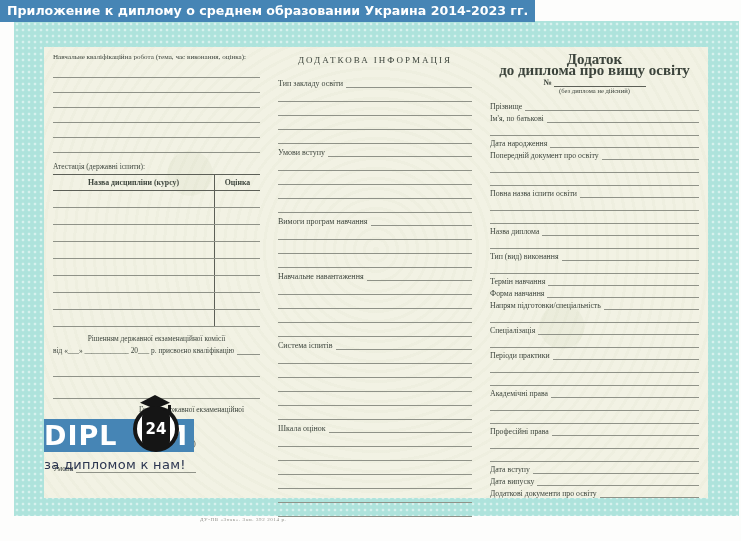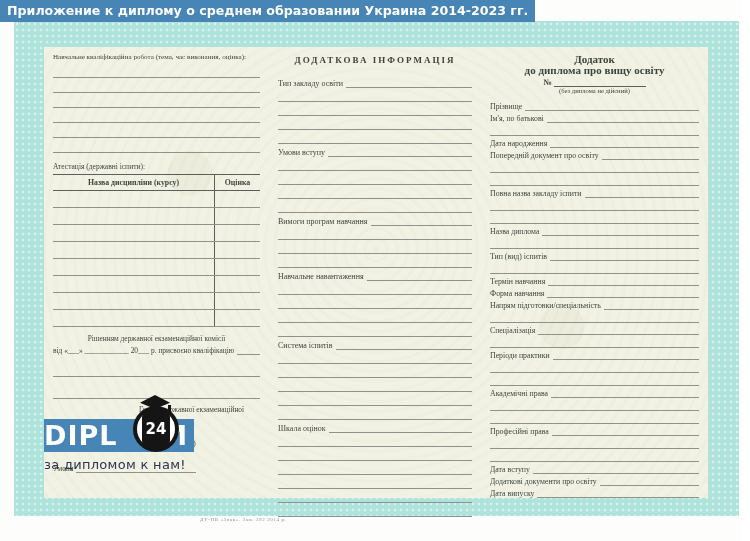--- a/index.html
+++ b/index.html
@@ -48,26 +48,26 @@
   .comm2{display:flex;align-items:flex-end;font-size:7.4px;height:11px;white-space:nowrap;}
   .spacer-lines .blank-line{height:21px;}
   .sig{position:relative;height:54px;font-size:7.4px;}
   .sig .mp{position:absolute;left:42px;top:30px;}
   .sig .head-label{position:absolute;left:86px;top:6px;width:112px;line-height:10px;}
   .sig .rector-label{position:absolute;left:86px;top:40px;}
   .city-row{display:flex;align-items:flex-end;font-size:7.4px;height:12px;margin-top:8px;}
   .city-row .fill{max-width:120px;}
 
   
-  .mid-header{text-align:center;font-weight:700;font-size:9px;letter-spacing:2px;
+  .mid-header{text-align:center;font-weight:400;font-size:9px;letter-spacing:2px;
               height:20px;padding-top:2px;white-space:nowrap;}
   .col-mid .field-row,.col-mid .blank-line{height:13px;}
 
   
-  .r-head{text-align:center;font-weight:700;font-size:11px;line-height:10.5px;padding-top:1px;}
+  .r-head{text-align:center;font-weight:700;font-size:15px;line-height:10.5px;padding-top:1px;}
   .r-num{display:flex;justify-content:center;align-items:flex-end;height:12px;font-size:8.5px;font-weight:700;}
   .r-num .numline{width:92px;border-bottom:1px solid #5c5f57;margin-left:2px;}
   .r-note{text-align:center;font-size:6.6px;height:12px;}
   .col-right .field-row,.col-right .blank-line{height:12px;font-size:7.8px;}
 
   
   .logo{position:absolute;left:0px;top:372px;width:160px;z-index:4;}
   .logo-rect{position:relative;width:150px;height:33px;background:#4685b5;
              display:flex;align-items:center;
              font-family:"DejaVu Sans", sans-serif;font-weight:700;font-size:27px;color:#fff;}
@@ -270,32 +270,32 @@
               <span>Дата народження</span>
               <span class="fill"></span>
             </div>
             <div class="field-row">
               <span>Попередній документ про освіту</span>
               <span class="fill"></span>
             </div>
             <div class="blank-line"></div>
             <div class="blank-line"></div>
             <div class="field-row">
-              <span>Повна назва закладу іспити</span>
+              <span>Повна назва іспити освіти</span>
               <span class="fill"></span>
             </div>
             <div class="blank-line"></div>
             <div class="blank-line"></div>
             <div class="field-row">
               <span>Назва диплома</span>
               <span class="fill"></span>
             </div>
             <div class="blank-line"></div>
             <div class="field-row">
-              <span>Тип (вид) іспитів</span>
+              <span>Тип (вид) виконання</span>
               <span class="fill"></span>
             </div>
             <div class="blank-line"></div>
             <div class="field-row">
               <span>Термін навчання</span>
               <span class="fill"></span>
             </div>
             <div class="field-row">
               <span>Форма навчання</span>
               <span class="fill"></span>
@@ -326,25 +326,25 @@
               <span>Професійні права</span>
               <span class="fill"></span>
             </div>
             <div class="blank-line"></div>
             <div class="blank-line"></div>
             <div class="field-row">
               <span>Дата вступу</span>
               <span class="fill"></span>
             </div>
             <div class="field-row">
+              <span>Дата випуску</span>
+              <span class="fill"></span>
+            </div>
+            <div class="field-row">
               <span>Додаткові документи про освіту</span>
-              <span class="fill"></span>
-            </div>
-            <div class="field-row">
-              <span>Дата випуску</span>
               <span class="fill"></span>
             </div>
           </div>
       </div>
 
     </div>
   </div>
 
   <div class="printmark">ДУ-ПВ «Знак». Зам. 392 2014 р.</div>
 </div>

